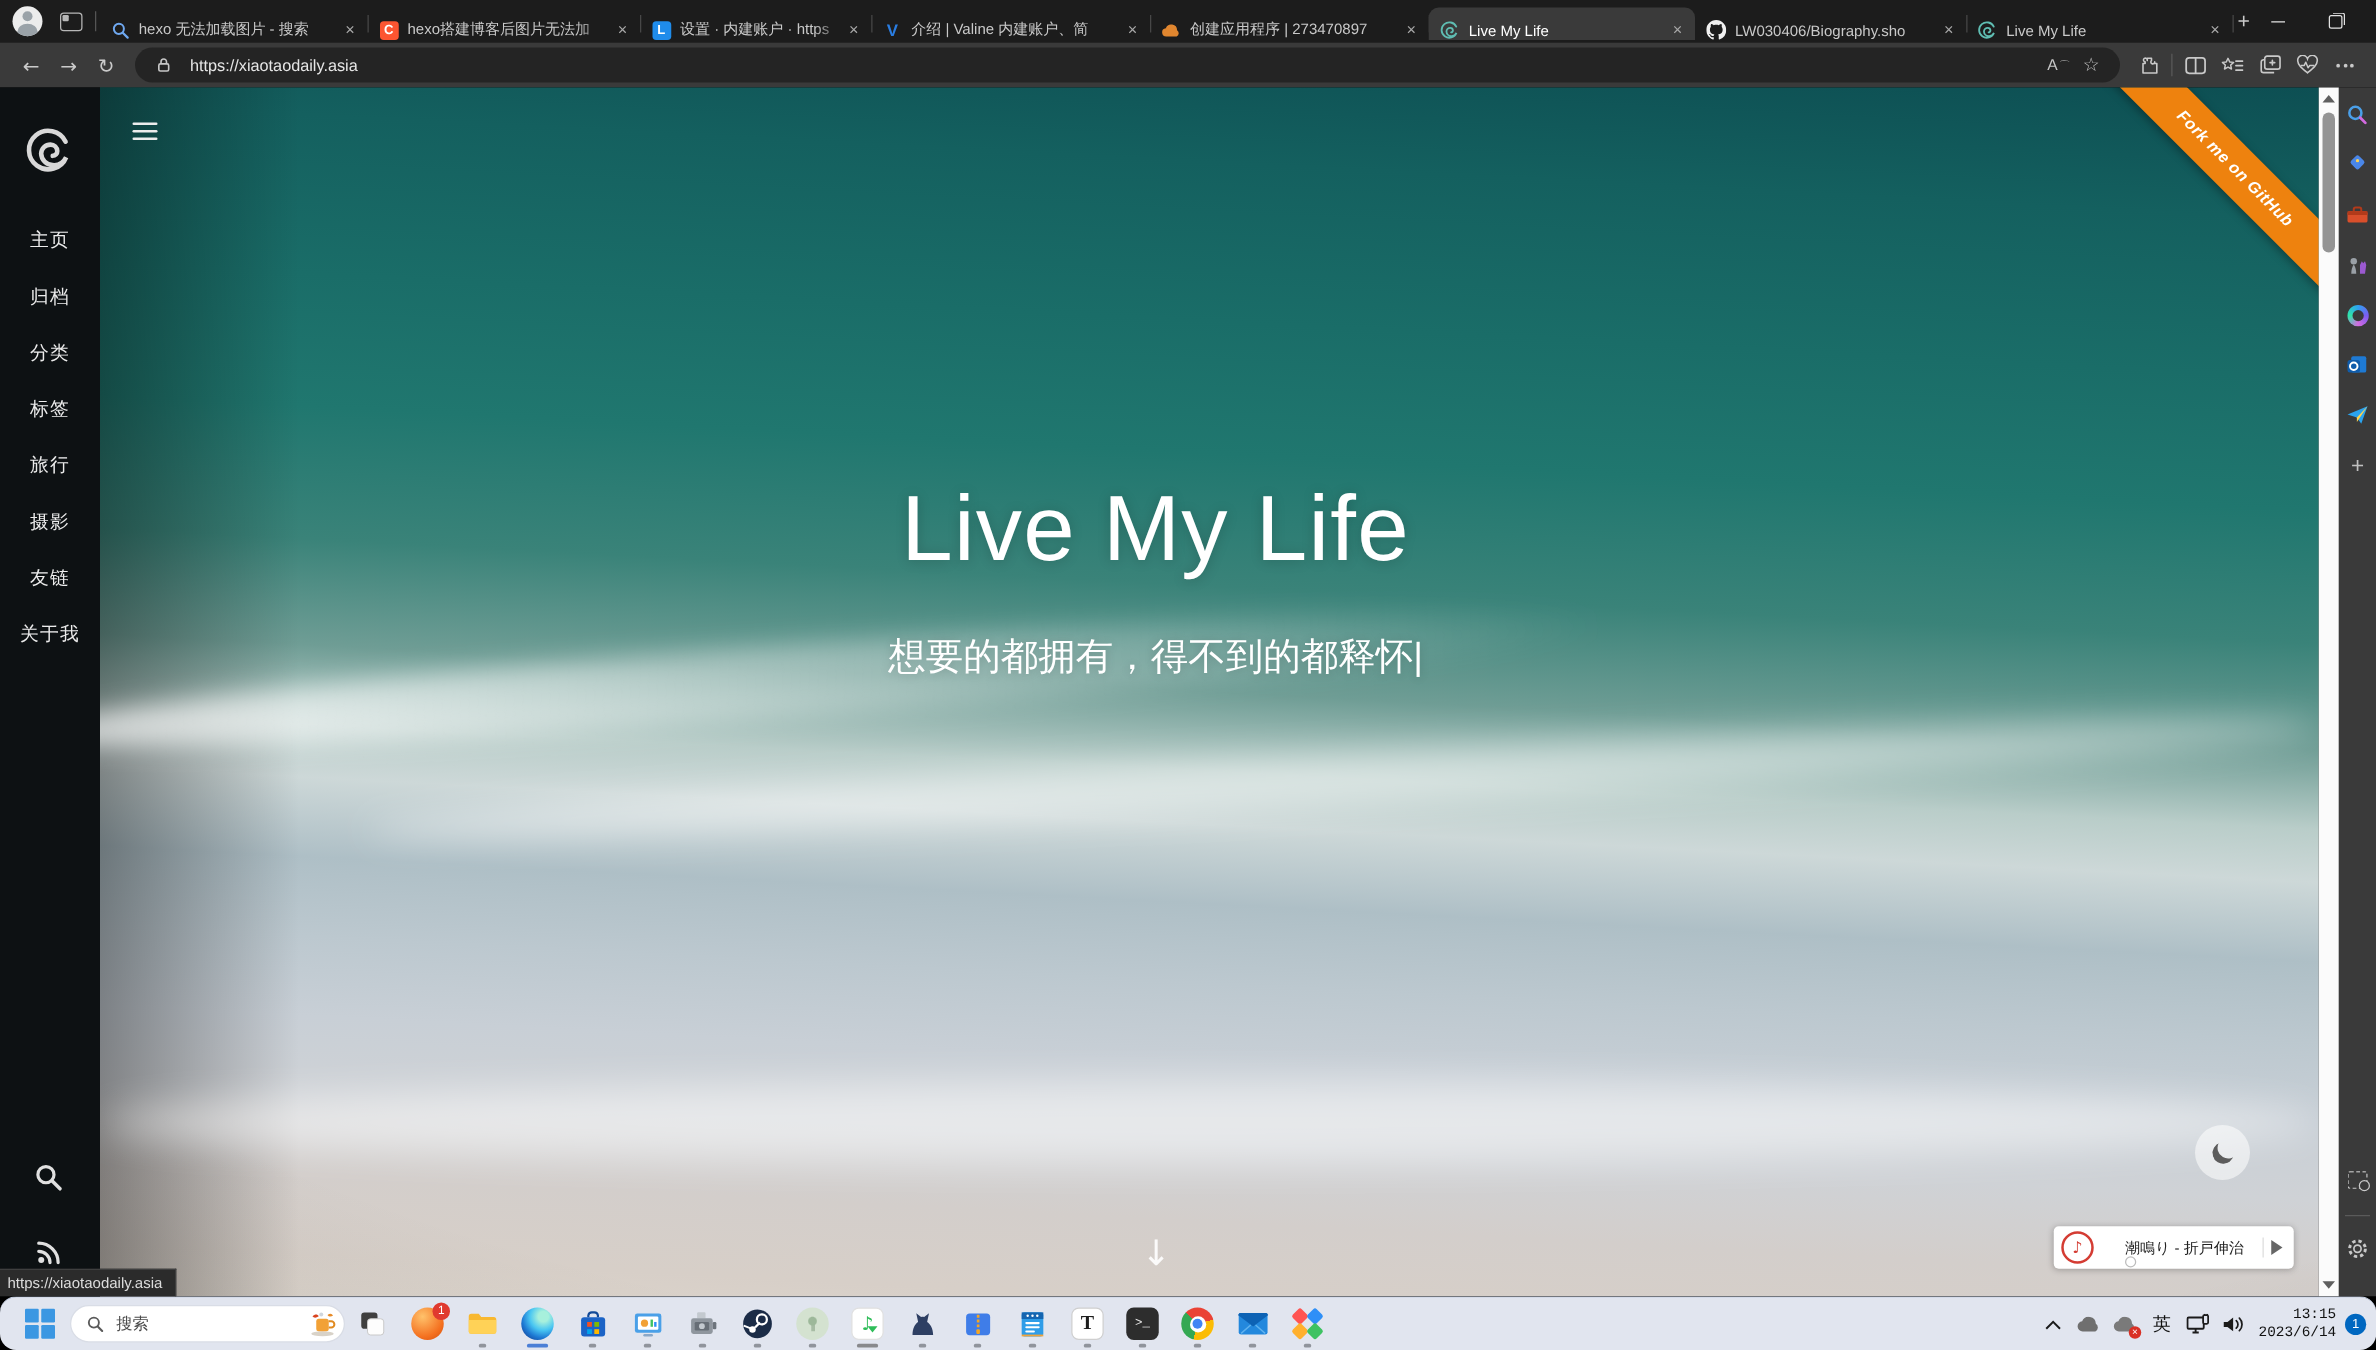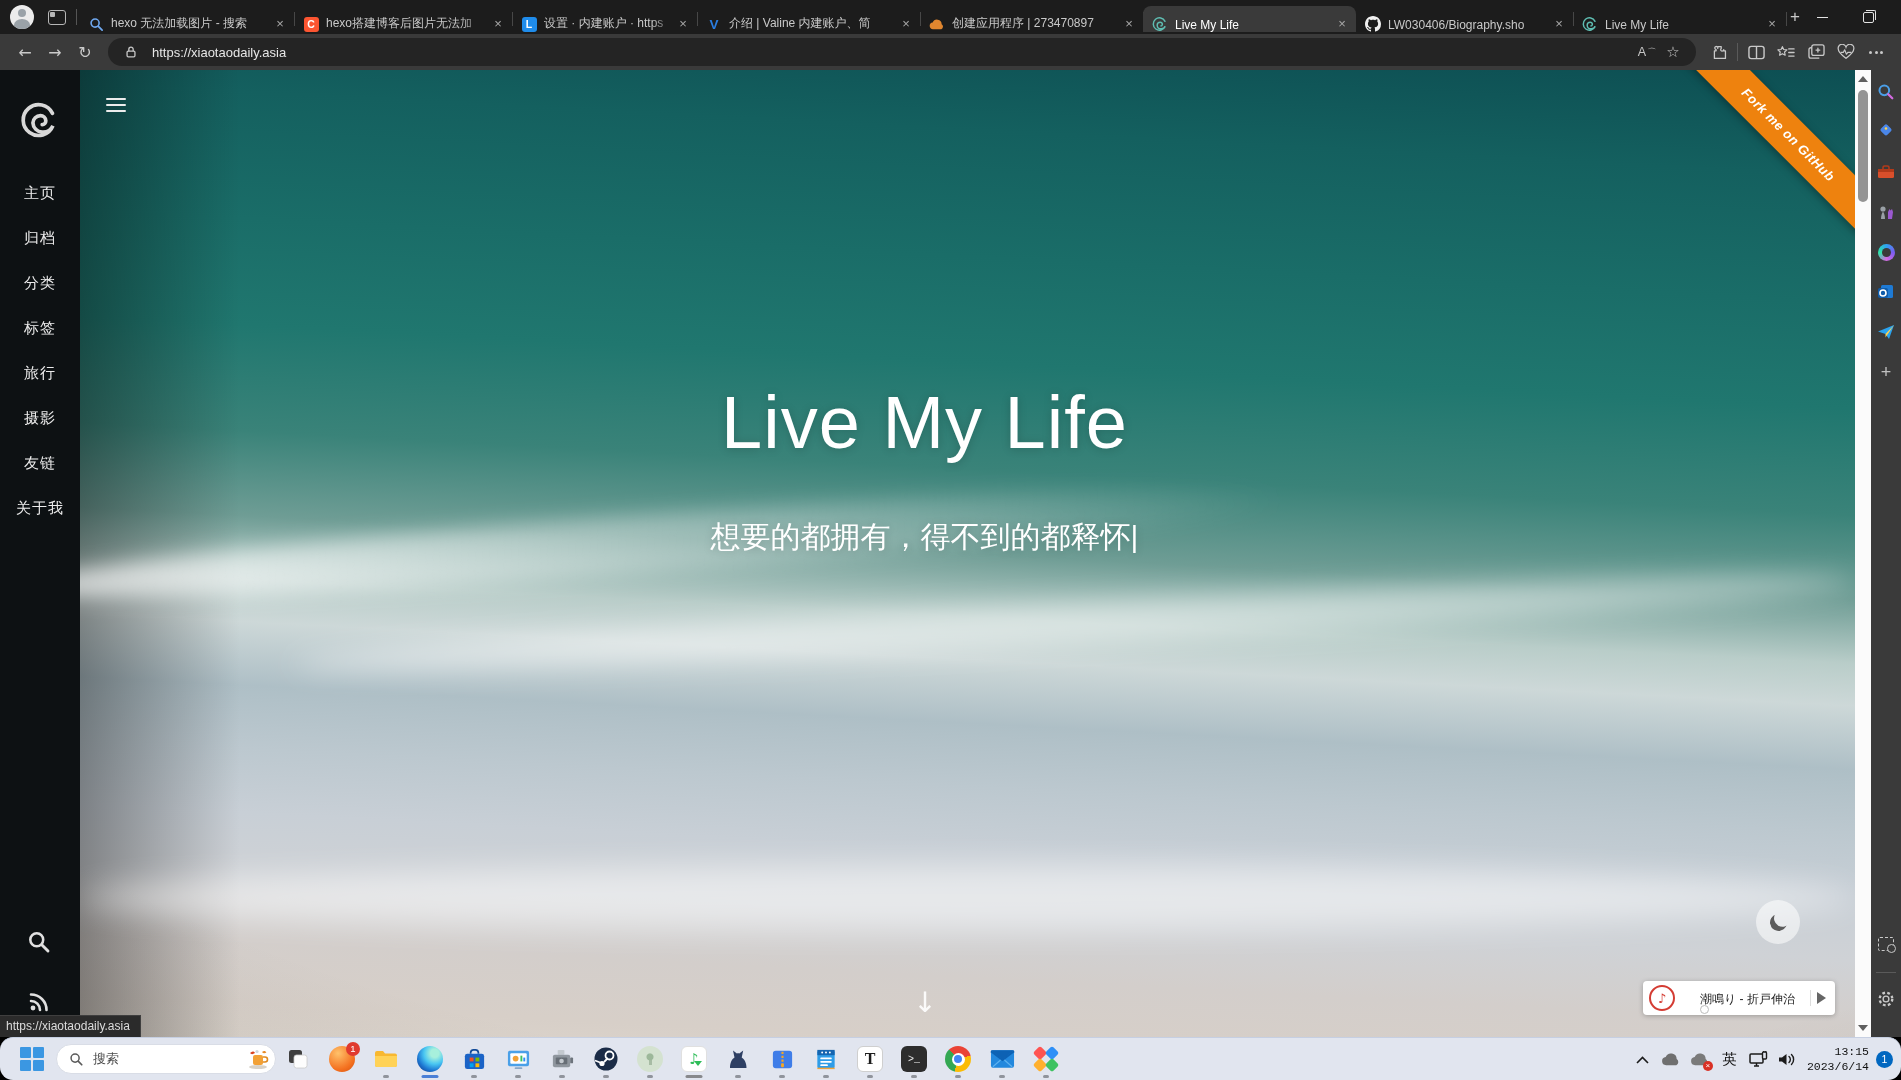--- a/index.html
+++ b/index.html
@@ -66,21 +66,21 @@
   .foam-a{top:46%;left:-4%;width:72%;height:58px;background:linear-gradient(95deg,rgba(255,255,255,.7),rgba(255,255,255,0));filter:blur(10px);transform:rotate(-4deg);}
   .foam-b{top:55%;left:12%;width:88%;height:42px;background:rgba(255,255,255,.45);filter:blur(13px);transform:rotate(-3deg);}
   .foam-c{bottom:11%;left:0;width:100%;height:66px;background:rgba(255,255,255,.5);filter:blur(15px);}
   .hamburger{position:absolute;left:26px;top:28px;width:20px;display:flex;flex-direction:column;gap:4px;}
   .hamburger i{display:block;height:2px;background:#ececec;border-radius:1px;}
   .ribbon{position:absolute;top:46px;right:-58px;width:250px;height:38px;line-height:38px;transform:rotate(45deg);
     background:#ee820e;color:#fff;font-size:13px;font-weight:bold;font-style:italic;text-align:center;
     letter-spacing:.5px;box-shadow:0 2px 8px rgba(0,0,0,.35);}
   .hero-text{position:absolute;top:310px;left:0;right:86px;text-align:center;color:#fff;}
   .hero-title{font-size:74px;font-weight:300;letter-spacing:1px;text-shadow:0 1px 10px rgba(0,0,0,.18);}
-  .hero-sub{margin-top:52px;font-size:30px;font-weight:300;text-shadow:0 1px 8px rgba(0,0,0,.18);}
+  .hero-sub{margin-top:40px;font-size:30px;font-weight:300;text-shadow:0 1px 8px rgba(0,0,0,.18);}
   .scroll-hint{position:absolute;left:845px;bottom:18px;transform:translateX(-50%);color:rgba(255,255,255,.9);
     font-size:28px;font-family:"DejaVu Sans",sans-serif;}
   .moon-btn{position:absolute;right:55px;bottom:93px;width:44px;height:44px;border-radius:50%;
     background:rgba(255,255,255,.55);display:flex;align-items:center;justify-content:center;}
   .moon-ic{width:17px;height:17px;border-radius:50%;box-shadow:inset 5px -3px 0 0 #5c5c5c;transform:rotate(-15deg);}
   
   .player{position:absolute;right:20px;bottom:22px;width:180px;height:34px;background:#fff;border-radius:4px;
     display:flex;align-items:center;padding:0 6px;box-shadow:0 1px 5px rgba(0,0,0,.25);}
   .n-logo{width:22px;height:22px;border-radius:50%;border:2px solid #d43c33;color:#d43c33;
     display:flex;align-items:center;justify-content:center;font-size:13px;flex:none;font-family:"DejaVu Sans",sans-serif;}

